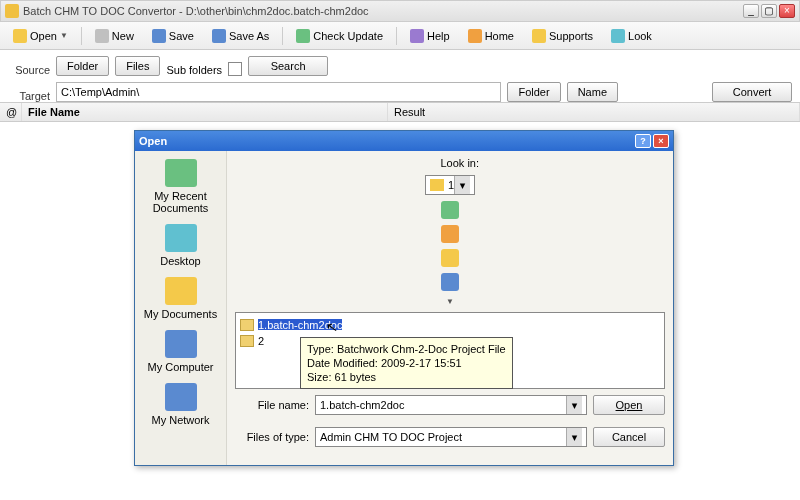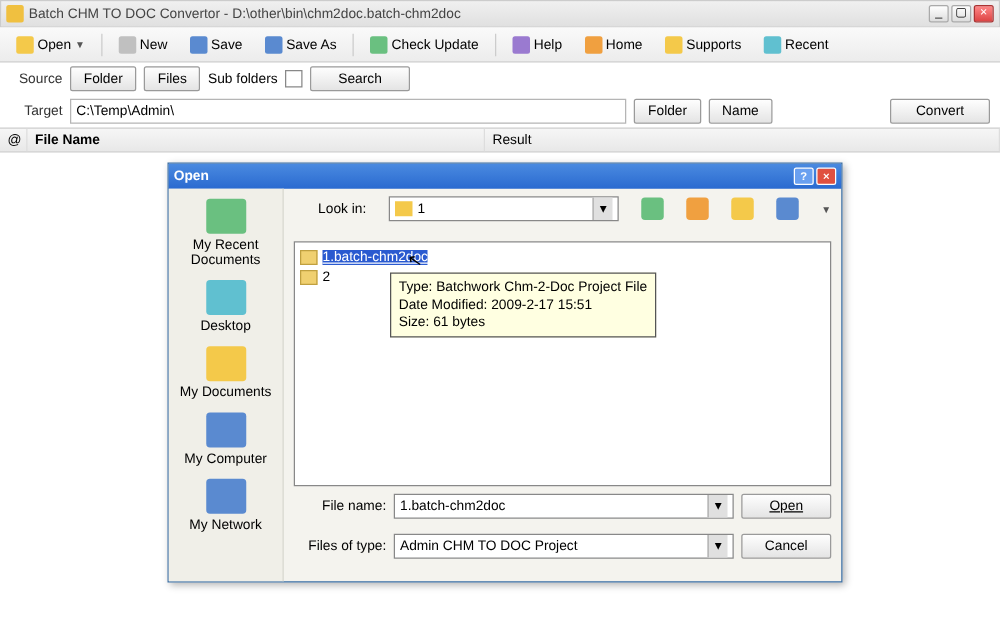--- a/index.html
+++ b/index.html
@@ -11,21 +11,21 @@
 .winbtns { display: flex; gap: 2px; }
 .winbtn { width: 16px; height: 14px; border: 1px solid #aaa; background: linear-gradient(#fff,#ddd); border-radius: 2px; text-align: center; line-height: 12px; font-size: 10px; }
 .winbtn.close { background: linear-gradient(#f88,#d44); color: #fff; border-color: #a33; }
 
 .toolbar { height: 28px; background: linear-gradient(#fafafa,#ececec); border-bottom: 1px solid #ccc; display: flex; align-items: center; padding: 0 6px; gap: 4px; }
 .tbtn { display: flex; align-items: center; gap: 3px; padding: 2px 6px; border: 1px solid transparent; border-radius: 3px; cursor: default; }
 .tbtn .ico { width: 14px; height: 14px; border-radius: 2px; }
 .sep { width: 1px; height: 18px; background: #ccc; margin: 0 2px; }
 .drop { font-size: 8px; color: #555; }
 
-.fieldrow { height: 26px; display: flex; align-items: center; padding: 0 8px; gap: 6px; }
+.fieldrow { height: 26px; display: flex; align-items: flex-end; padding: 0 8px; gap: 6px; }
 .fieldrow label { width: 42px; text-align: right; color: #333; }
 .fieldrow .txt { flex: 1; height: 20px; border: 1px solid #b5b5b5; background: #fff; padding: 2px 4px; }
 .btn { height: 20px; padding: 0 10px; border: 1px solid #9a9a9a; background: linear-gradient(#fefefe,#e4e4e4); border-radius: 2px; cursor: default; }
 .btn.wide { width: 80px; }
 .chk { width: 14px; height: 14px; border: 1px solid #888; background: #fff; }
 
 .gridhead { height: 20px; border-top: 1px solid #ccc; border-bottom: 1px solid #ccc; display: flex; background: linear-gradient(#f6f6f6,#e8e8e8); }
 .gridhead .col { padding: 3px 6px; border-right: 1px solid #ddd; }
 .col.c0 { width: 22px; text-align: center; }
 .col.c1 { width: 366px; font-weight: bold; }
@@ -35,30 +35,30 @@
 .dialog { position: absolute; left: 134px; top: 130px; width: 540px; height: 336px; border: 1px solid #3a6ea5; background: #f4f3ee; box-shadow: 2px 2px 6px rgba(0,0,0,0.3); }
 .dlgtitle { height: 20px; background: linear-gradient(#4a8ae0,#2a6ad0); display: flex; align-items: center; padding: 0 4px; color: #fff; font-weight: bold; }
 .dlgtitle span:first-child { flex: 1; }
 .dlgbtn { width: 16px; height: 14px; margin-left: 2px; border: 1px solid #fff; border-radius: 2px; text-align: center; line-height: 12px; font-size: 9px; background: #6aa0f0; }
 .dlgbtn.x { background: #e05040; }
 .dlgbody { display: flex; height: calc(100% - 20px); }
 .places { width: 92px; background: #f0efe8; border-right: 1px solid #d8d7cf; padding: 8px 0; display: flex; flex-direction: column; align-items: center; gap: 10px; }
 .place { display: flex; flex-direction: column; align-items: center; gap: 3px; text-align: center; width: 80px; }
 .place .pic { width: 32px; height: 28px; border-radius: 3px; }
 .right { flex: 1; display: flex; flex-direction: column; padding: 6px 8px; }
-.lookrow { display: flex; align-items: center; gap: 18px; margin-bottom: 16px; }
+.lookrow { display: flex; align-items: center; gap: 6px; margin-bottom: 6px; flex-direction: column; }
 .lookrow label { width: 58px; text-align: right; }
 .combo { flex: 1; height: 20px; border: 1px solid #888; background: #fff; display: flex; align-items: center; padding: 0 4px; }
 .combo .arrow { margin-left: auto; width: 16px; text-align: center; background: #e0e0e0; border-left: 1px solid #aaa; height: 18px; line-height: 18px; }
 .navico { width: 18px; height: 18px; border-radius: 3px; }
 .filelist { flex: 1; border: 1px solid #888; background: #fff; padding: 4px; position: relative; }
 .fitem { display: flex; align-items: center; gap: 4px; height: 16px; }
 .fitem .fi { width: 14px; height: 12px; background: #f0d070; border: 1px solid #c0a040; }
 .fitem.sel .fname { background: #2a5ad0; color: #fff; text-decoration: underline; }
-.tooltip { position: absolute; left: 76px; top: 24px; background: #ffffe1; border: 1px solid #555; padding: 4px 6px; line-height: 14px; }
+.tooltip { position: absolute; left: 64px; top: 24px; background: #ffffe1; border: 1px solid #555; padding: 4px 6px; line-height: 14px; }
 .cursor { position: absolute; left: 90px; top: 6px; font-size: 14px; transform: rotate(-10deg); }
 .bottomrows { margin-top: 6px; }
 .brow { display: flex; align-items: center; gap: 6px; margin-bottom: 12px; }
 .brow label { width: 74px; text-align: right; }
 .brow .btn { width: 72px; text-decoration: underline; }
 .brow .btn.plain { text-decoration: none; }
 
 
 .c-yel{background:#f4c94a}.c-blu{background:#5a8ad0}.c-grn{background:#6ac080}.c-orn{background:#f0a040}.c-pur{background:#9a7ad0}.c-gray{background:#c0c0c0}.c-cyan{background:#60c0d0}
 </style>
@@ -107,21 +107,21 @@
   <div class="tbtn">
       <div class="ico c-orn"></div>
       <span>Home</span>
     </div>
   <div class="tbtn">
       <div class="ico c-yel"></div>
       <span>Supports</span>
     </div>
   <div class="tbtn">
       <div class="ico c-cyan"></div>
-      <span>Recent</span>
+      <span>Look</span>
     </div>
 </div>
 
 <div class="fieldrow">
   <label>Source</label>
   <button class="btn">Folder</button>
   <button class="btn">Files</button>
   <span>Sub folders</span>
   <div class="chk"></div>
   <button class="btn wide">Search</button>

